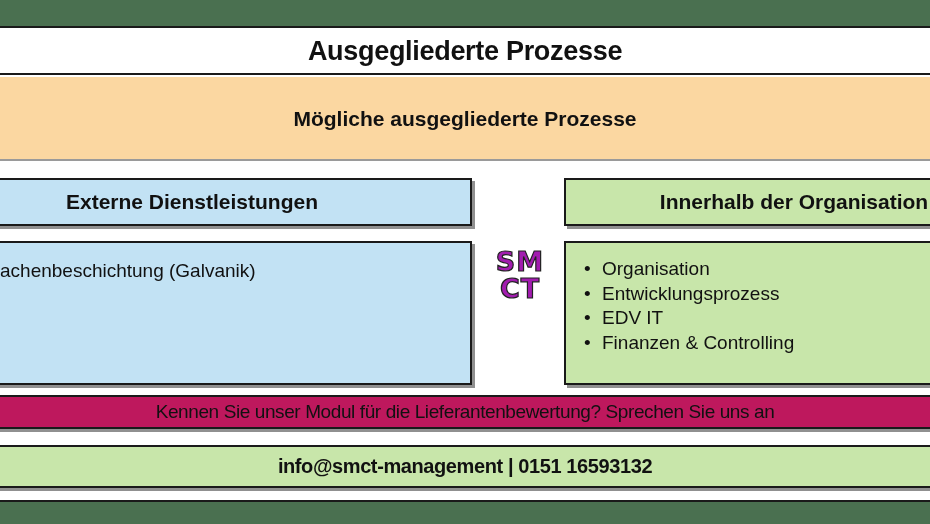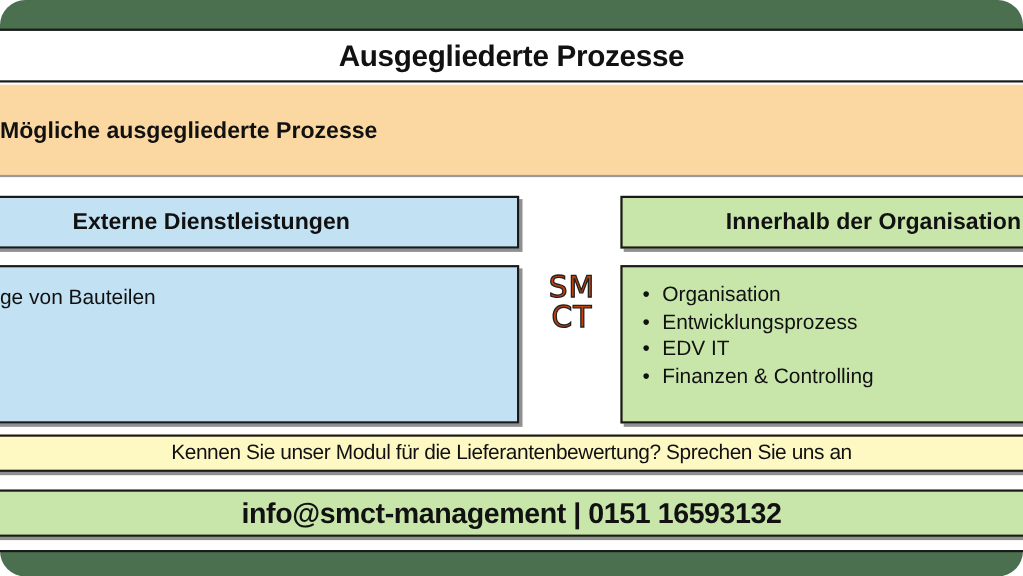--- a/index.html
+++ b/index.html
@@ -4,36 +4,35 @@
 <style>
   * { margin:0; padding:0; box-sizing:border-box; }
   html,body { background:#ffffff; }
   .canvas {
     position:relative;
     width:930px; height:524px;
     background:#ffffff;
     overflow:hidden;
     font-family:"Liberation Sans", sans-serif;
     color:#111111;
-    border-radius:23px;
   }
   .top-bar {
     position:absolute; left:0; top:0; width:930px; height:28px;
     background:#4A7050; border-bottom:2px solid #1a1a1a;
   }
   .title-band {
     position:absolute; left:0; top:30px; width:930px; height:45px;
     border-bottom:2px solid #1a1a1a;
     text-align:center; line-height:43px;
     font-size:27px; font-weight:bold; letter-spacing:-0.3px;
   }
   .orange-band {
     position:absolute; left:0; top:77px; width:930px; height:84px;
     background:#FBD7A1; border-bottom:2px solid #9a9a9a;
-    line-height:84px;
+    text-align:center; line-height:84px;
     font-size:21px; font-weight:bold;
   }
   .hdr-box {
     position:absolute; top:178px; height:48px;
     border:2px solid #1a1a1a;
     box-shadow:3px 3px 0 #909090;
     text-align:center; line-height:44px;
     font-size:21px; font-weight:bold;
   }
   .hdr-blue { left:-88px; width:560px; background:#C2E2F4; }
@@ -53,40 +52,40 @@
   .content-green {
     left:564px; width:460px; background:#C8E6AA;
     padding:14px 0 0 18px;
   }
   .content-green .line { line-height:24.5px; white-space:nowrap; }
   .content-green .bullet { display:inline-block; width:18px; }
   .logo {
     position:absolute; left:490px; top:248px; width:60px;
     text-align:center;
     font-family:"DejaVu Sans", sans-serif;
-    font-weight:normal; font-size:27px; line-height:27px;
-    color:#c2410c;
+    font-weight:bold; font-size:27px; line-height:27px;
+    color:#a21caf;
     -webkit-text-stroke:1.2px #222222;
     letter-spacing:1px;
   }
   .gray-bar {
     position:absolute; left:0; top:395px; width:930px; height:34px;
-    background:#fef9c3;
+    background:#be185d;
     border-top:2px solid #1a1a1a; border-bottom:2px solid #1a1a1a;
     box-shadow:0 3px 0 #909090;
     text-align:center; line-height:30px;
     font-size:19px; letter-spacing:-0.4px;
   }
   .contact-bar {
     position:absolute; left:0; top:445px; width:930px; height:43px;
     background:#C8E6AA;
     border-top:2px solid #1a1a1a; border-bottom:2px solid #1a1a1a;
     box-shadow:0 3px 0 #909090;
     text-align:center; line-height:39px;
-    font-size:26px; font-weight:bold; letter-spacing:-0.4px;
+    font-size:20px; font-weight:bold; letter-spacing:-0.4px;
   }
   .bottom-bar {
     position:absolute; left:0; top:500px; width:930px; height:24px;
     background:#4A7050; border-top:2px solid #1a1a1a;
   }
 </style>
 </head>
 <body>
 
 <div class="canvas">
@@ -95,21 +94,21 @@
 
   <div class="title-band">Ausgegliederte Prozesse</div>
 
   <div class="orange-band">Mögliche ausgegliederte Prozesse</div>
 
   <div class="hdr-box hdr-blue">Externe Dienstleistungen</div>
 
   <div class="hdr-box hdr-green">Innerhalb der Organisation</div>
 
   <div class="content-box content-blue">
-    <div class="line">ge von Bauteilen</div>
+    <div class="line">achenbeschichtung (Galvanik)</div>
   </div>
 
   <div class="logo">
     <div>SM</div>
     <div>CT</div>
   </div>
 
   <div class="content-box content-green">
     <div class="line"><span class="bullet">•</span><span>Organisation</span></div>
     <div class="line"><span class="bullet">•</span><span>Entwicklungsprozess</span></div>

